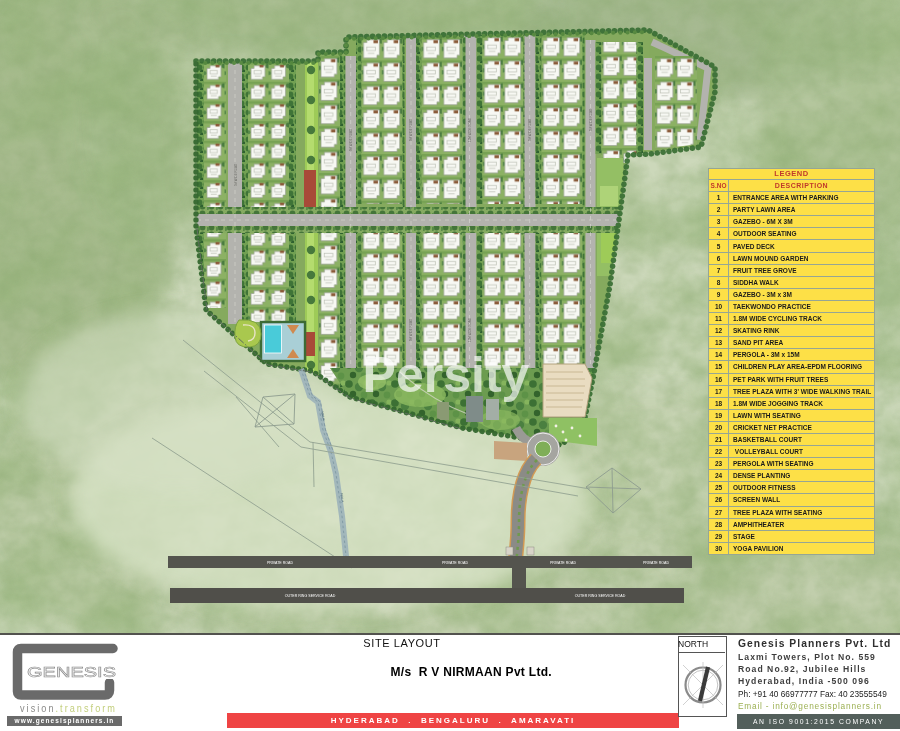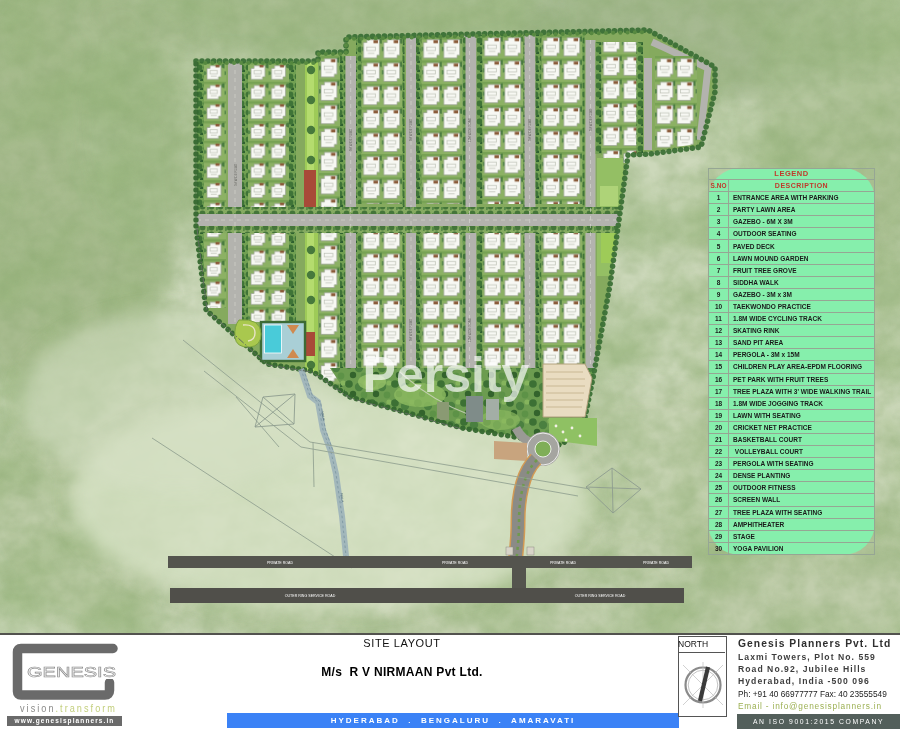--- a/index.html
+++ b/index.html
@@ -342,21 +342,21 @@
         <circle cx="563" cy="432" r="1.4"></circle>
         <circle cx="572" cy="428" r="1.4"></circle>
     <circle cx="580" cy="436" r="1.4"></circle>
         <circle cx="566" cy="440" r="1.4"></circle>
   </g>
 
   <text x="446" y="392" font-size="50" font-weight="bold" fill="#ffffff" opacity="0.68" text-anchor="middle" font-family="Liberation Sans, sans-serif">Persity</text>
 </svg>
 
 <div class="abs" id="legend" style="left:708px;top:168px;width:167px;">
-<table style="border-collapse:collapse;width:100%;table-layout:fixed;background:#86efac;border-radius:32px;">
+<table style="border-collapse:collapse;width:100%;table-layout:fixed;background:#fde047;">
   <colgroup>
           <col style="width:20px">
           <col>
         </colgroup>
   <tbody>
           <tr>
             <td colspan="2" class="lg-hd">LEGEND</td>
           </tr>
   <tr>
             <td class="lg-no" style="color:#c0392b;">S.NO</td>
@@ -494,24 +494,24 @@
     <path d="M113,13.5 L21,13.5 Q17.5,13.5 17.5,17 L17.5,56.5 Q17.5,60 21,60 L105,60 Q109.5,60 109.5,55.5 L109.5,47.5" fill="none" stroke="#6a6a6a" stroke-width="9.5" stroke-linecap="round"></path>
     <rect x="24" y="28" width="92" height="16" fill="#ffffff"></rect>
     <text x="27" y="41.5" font-size="15" font-family="Liberation Sans, sans-serif" fill="none" stroke="#8b8b8b" stroke-width="0.62" textLength="89" lengthAdjust="spacingAndGlyphs">GENESIS</text>
     <text x="20" y="77" font-size="10" font-family="Liberation Sans, sans-serif" letter-spacing="2.2" fill="#8b8b89" textLength="97" lengthAdjust="spacingAndGlyphs">vision<tspan fill="#c3cf7d">.transform</tspan></text>
   </svg>
 
   <div class="abs" style="left:7px;top:81px;width:115px;height:10px;background:#6a6a6a;color:#fff;font-size:6.5px;font-weight:bold;letter-spacing:1.1px;text-align:center;line-height:10px;">www.genesisplanners.in</div>
 
   <div class="abs" style="left:252px;top:2px;width:300px;text-align:center;font-size:11px;color:#111;letter-spacing:0.6px;">SITE LAYOUT</div>
 
-  <div class="abs" style="left:252px;top:30px;width:300px;text-align:center;font-size:12px;color:#000;font-weight:bold;letter-spacing:0.3px;">M/s&nbsp; R V NIRMAAN Pvt Ltd.</div>
-
-
-  <div class="abs" style="left:227px;top:78px;width:452px;height:15px;background:#3b82f6;color:#fff;font-size:8px;font-weight:bold;letter-spacing:2px;text-align:center;line-height:15px;">HYDERABAD&nbsp;&nbsp;.&nbsp;&nbsp;BENGALURU&nbsp;&nbsp;.&nbsp;&nbsp;AMARAVATI</div>
+  <div class="abs" style="left:252px;top:30px;width:300px;text-align:right;font-size:12px;color:#000;font-weight:bold;letter-spacing:0.3px;">M/s&nbsp; R V NIRMAAN Pvt Ltd.</div>
+
+
+  <div class="abs" style="left:227px;top:78px;width:452px;height:15px;background:#ef4444;color:#fff;font-size:8px;font-weight:bold;letter-spacing:2px;text-align:center;line-height:15px;">HYDERABAD&nbsp;&nbsp;.&nbsp;&nbsp;BENGALURU&nbsp;&nbsp;.&nbsp;&nbsp;AMARAVATI</div>
 
   <div class="abs" style="left:678px;top:1px;width:47px;height:79px;border:1px solid #555;"></div>
   <div class="abs" style="left:678px;top:1px;width:47px;height:16px;border-bottom:1px solid #555;font-size:8.5px;color:#111;line-height:17px;">NORTH</div>
 
   <svg class="abs" style="left:679px;top:18px" width="46" height="62" viewBox="0 0 46 62">
     <circle cx="24" cy="32" r="17.5" fill="none" stroke="#8a8a8a" stroke-width="2.2"></circle>
     <circle cx="24" cy="32" r="14.8" fill="none" stroke="#ababab" stroke-width="0.7"></circle>
     <path d="M4,52 L44,12 M4,12 L44,52 M24,9 L24,55" stroke="#bdbdbd" stroke-width="0.7"></path>
     <path d="M21,48 L29,14" stroke="#3a3a3a" stroke-width="4.2"></path>
   </svg>

